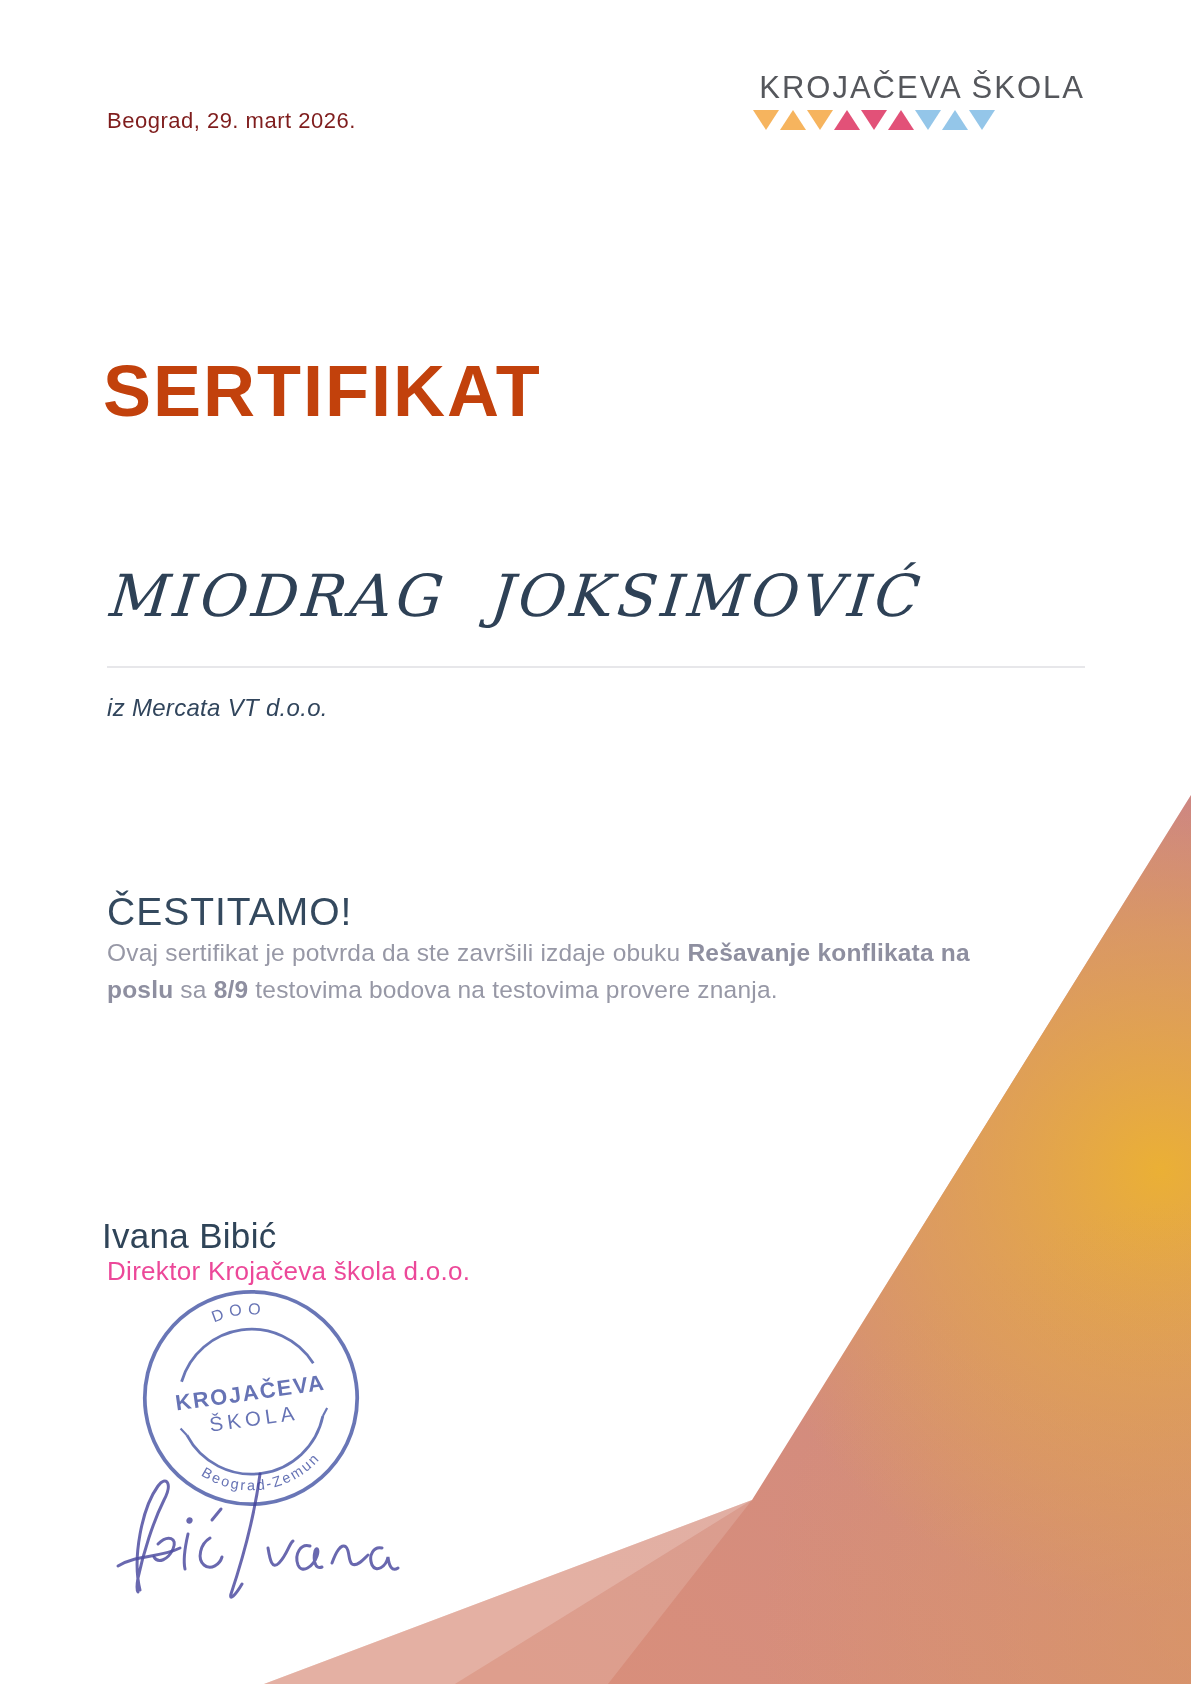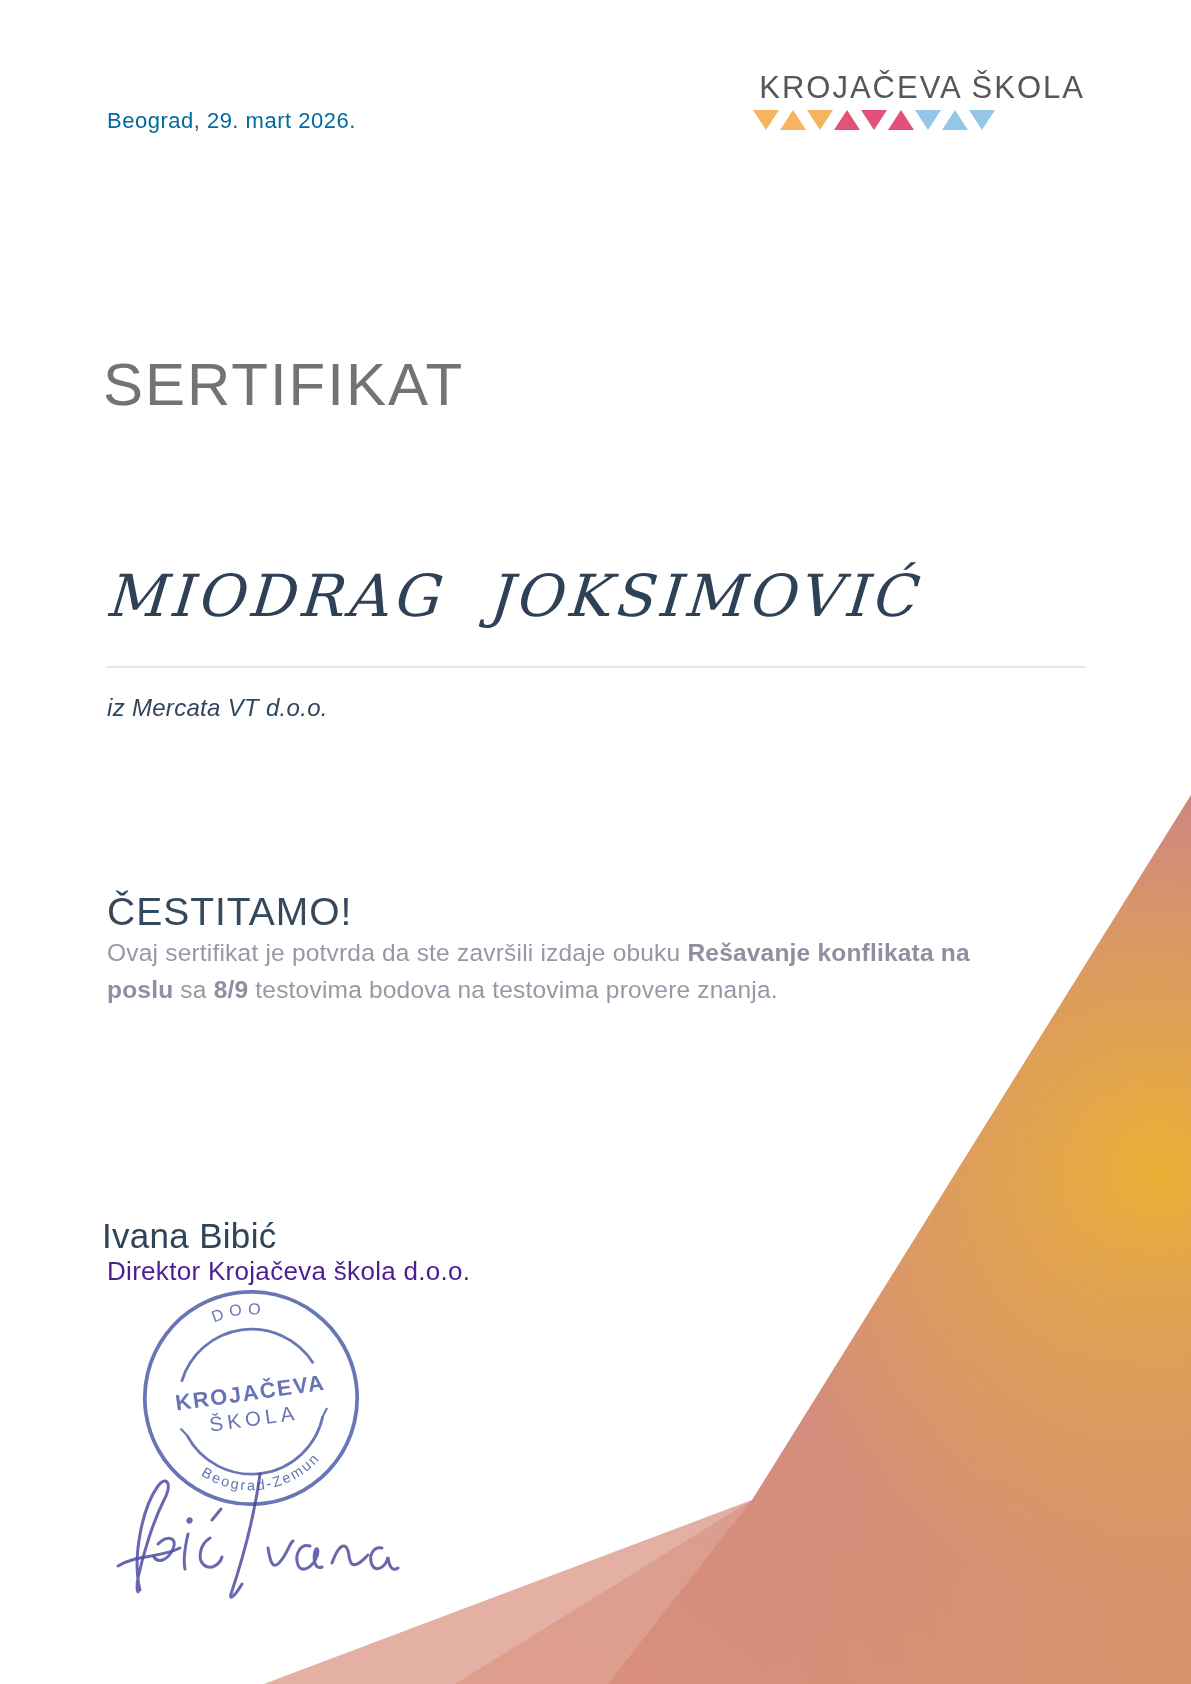--- a/index.html
+++ b/index.html
@@ -5,31 +5,31 @@
   * { margin:0; padding:0; box-sizing:border-box; }
   html,body { background:#ffffff; }
   body { font-family:"Liberation Sans", sans-serif; }
   .page {
     position:relative; width:1191px; height:1684px;
     background:#ffffff; overflow:hidden; margin:0 auto;
   }
   .bg-svg { position:absolute; left:0; top:0; width:1191px; height:1684px; z-index:0; }
   .abs { position:absolute; z-index:2; }
 
-  .date-line { left:107px; top:108px; font-size:22px; color:#0369a1; letter-spacing:.5px; }
+  .date-line { left:107px; top:108px; font-size:22px; color:#7f1d1d; letter-spacing:.5px; }
 
   .logo-text {
     top:70px; right:106px; font-size:31px; color:#55575C;
     letter-spacing:2px; font-weight:400; white-space:nowrap;margin-left:24px;
   }
   .logo-strip { left:753px; top:108px; width:246px; height:24px; }
 
   .issuer-line { left:107px; top:328px; font-size:25px; color:#33485C; letter-spacing:.3px; }
   .title {
-    left:103px; top:350px; font-size:60px; font-weight:400; color:#737373;
+    left:103px; top:350px; font-size:72px; font-weight:700; color:#c2410c;
     letter-spacing:2px; font-family:"Liberation Sans", sans-serif;
   }
 
   .recipient-name {
     left:107px; top:562px; font-family:"DejaVu Serif", serif;
     font-style:italic; font-size:58px; color:#2E4156;
     letter-spacing:4px; white-space:pre; transform:skewX(-6deg);
     transform-origin:left bottom; z-index:3;
   }
   .name-underline { left:107px; top:666px; width:978px; height:2px; background:#E7E7EA; z-index:1; }
@@ -40,21 +40,21 @@
   .congrats { left:107px; top:854px; font-size:39px; color:#34495E; letter-spacing:1px; font-weight:400;margin-top:36px; }
 
   .body-par {
     left:107px; top:934px; width:884px; font-size:24.5px; line-height:37px;
     color:#9798A6; letter-spacing:.2px;
   }
   .body-par b { color:#8E8FA0; font-weight:700; }
   .score { margin:0 7px;text-align:center; }
 
   .sig-name { left:102px; top:1216px; font-size:35px; color:#2F4458; letter-spacing:.3px; }
-  .sig-title { left:107px; top:1256px; font-size:26px; color:#4c1d95; letter-spacing:.3px; }
+  .sig-title { left:107px; top:1256px; font-size:26px; color:#ec4899; letter-spacing:.3px; }
 
   .stamp { left:133px; top:1280px; width:236px; height:236px; filter:blur(.3px); opacity:.92; }
   .signature { left:100px; top:1462px; width:300px; height:170px; opacity:.92; }
 </style>
 </head>
 <body>
 
 <div class="page">
 
   <svg class="bg-svg" viewBox="0 0 1191 1684" aria-hidden="true">

